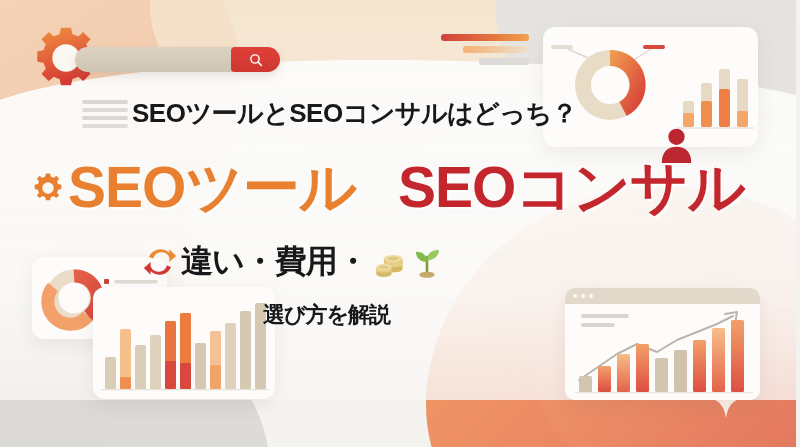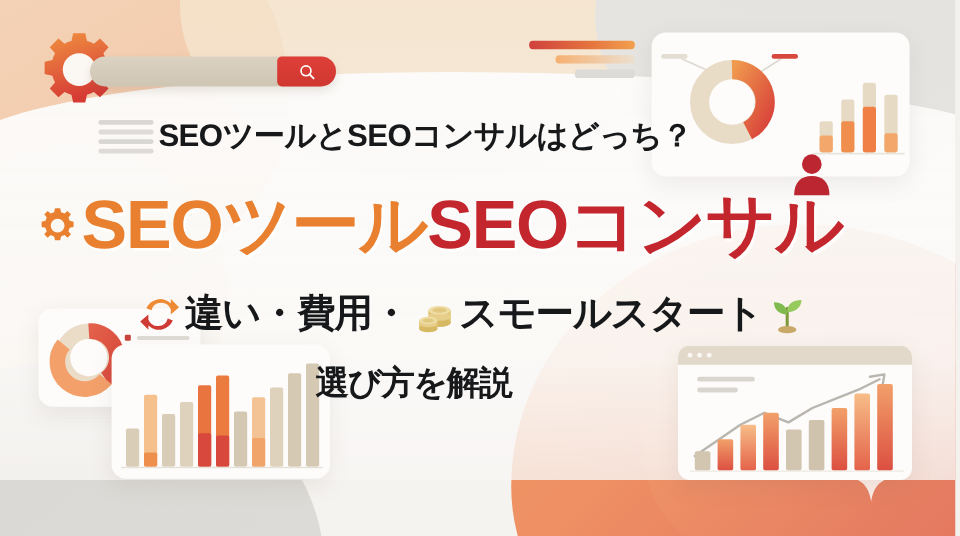--- a/index.html
+++ b/index.html
@@ -106,31 +106,31 @@
     color:#e8802f;text-shadow:2px 2px 0 rgba(255,255,255,.8);
   }
   #vs-wrap{position:relative;margin:0 14px;flex:none;}
   .t-vs{font-size:46px;font-weight:800;color:#3f3f3f;letter-spacing:-2px;}
   .vs-slash{
     position:absolute;left:50%;top:-14px;width:4px;height:80px;background:#2f3133;
     transform:translateX(-50%) rotate(20deg);border-radius:2px;
   }
   .t-consul{
     font-size:57px;font-weight:800;letter-spacing:-1px;
-    color:#c4262e;text-shadow:2px 2px 0 rgba(255,255,255,.8);
+    color:#c4262e;text-shadow:2px 2px 0 rgba(255,255,255,.8);margin-left:42px;
   }
   #person-icon{position:absolute;left:660px;top:127px;width:33px;height:36px;}
 
   #sub-line1{
-    position:absolute;left:116px;top:240px;display:flex;align-items:center;gap:4px;
+    position:absolute;left:143px;top:240px;display:flex;align-items:center;gap:4px;
     font-size:32px;font-weight:800;color:#17181a;letter-spacing:-1px;white-space:nowrap;
   }
   #sub-line2{
     position:absolute;left:263px;top:300px;
-    font-size:28px;font-weight:800;color:#17181a;letter-spacing:-1px;white-space:nowrap;
+    font-size:22px;font-weight:800;color:#17181a;letter-spacing:-1px;white-space:nowrap;
   }
   .emoji-ic{width:34px;height:34px;flex:none;display:inline-block;vertical-align:middle;}
 </style>
 </head>
 <body>
 
 <div id="stage">
 
   <div class="blob blob-tl-peach"></div>
   <div class="blob blob-top-tan"></div>
@@ -327,21 +327,20 @@
         <ellipse cx="25" cy="22" rx="11" ry="4.2" fill="#e7cf8b"></ellipse>
         <ellipse cx="25" cy="16" rx="11" ry="4.2" fill="#efdda6"></ellipse>
         <ellipse cx="25" cy="16" rx="7" ry="2.4" fill="#e2c87e"></ellipse>
         <rect x="5" y="26" width="18" height="8" fill="#e0c271"></rect>
         <ellipse cx="14" cy="34" rx="9" ry="3.6" fill="#d8b963"></ellipse>
         <ellipse cx="14" cy="29" rx="9" ry="3.6" fill="#e7cf8b"></ellipse>
         <ellipse cx="14" cy="26" rx="9" ry="3.6" fill="#efdda6"></ellipse>
         <ellipse cx="14" cy="26" rx="5.6" ry="2" fill="#e2c87e"></ellipse>
       </g>
     </svg>
-    <span>スモールスタート</span>
     <svg class="emoji-ic" viewBox="0 0 40 40">
       <path d="M20 34 C20 22 20 18 20 14" stroke="#7f9a3a" stroke-width="3" fill="none" stroke-linecap="round"></path>
       <path d="M20 20 C12 20 7 15 7 8 C16 8 20 13 20 20 Z" fill="#81bb4e"></path>
       <path d="M20 18 C28 18 34 13 34 6 C24 6 20 11 20 18 Z" fill="#96ca5c"></path>
       <ellipse cx="20" cy="35" rx="9" ry="3.6" fill="#c9a96a"></ellipse>
     </svg>
   </div>
   <div id="sub-line2">選び方を解説</div>
 
 </div>

